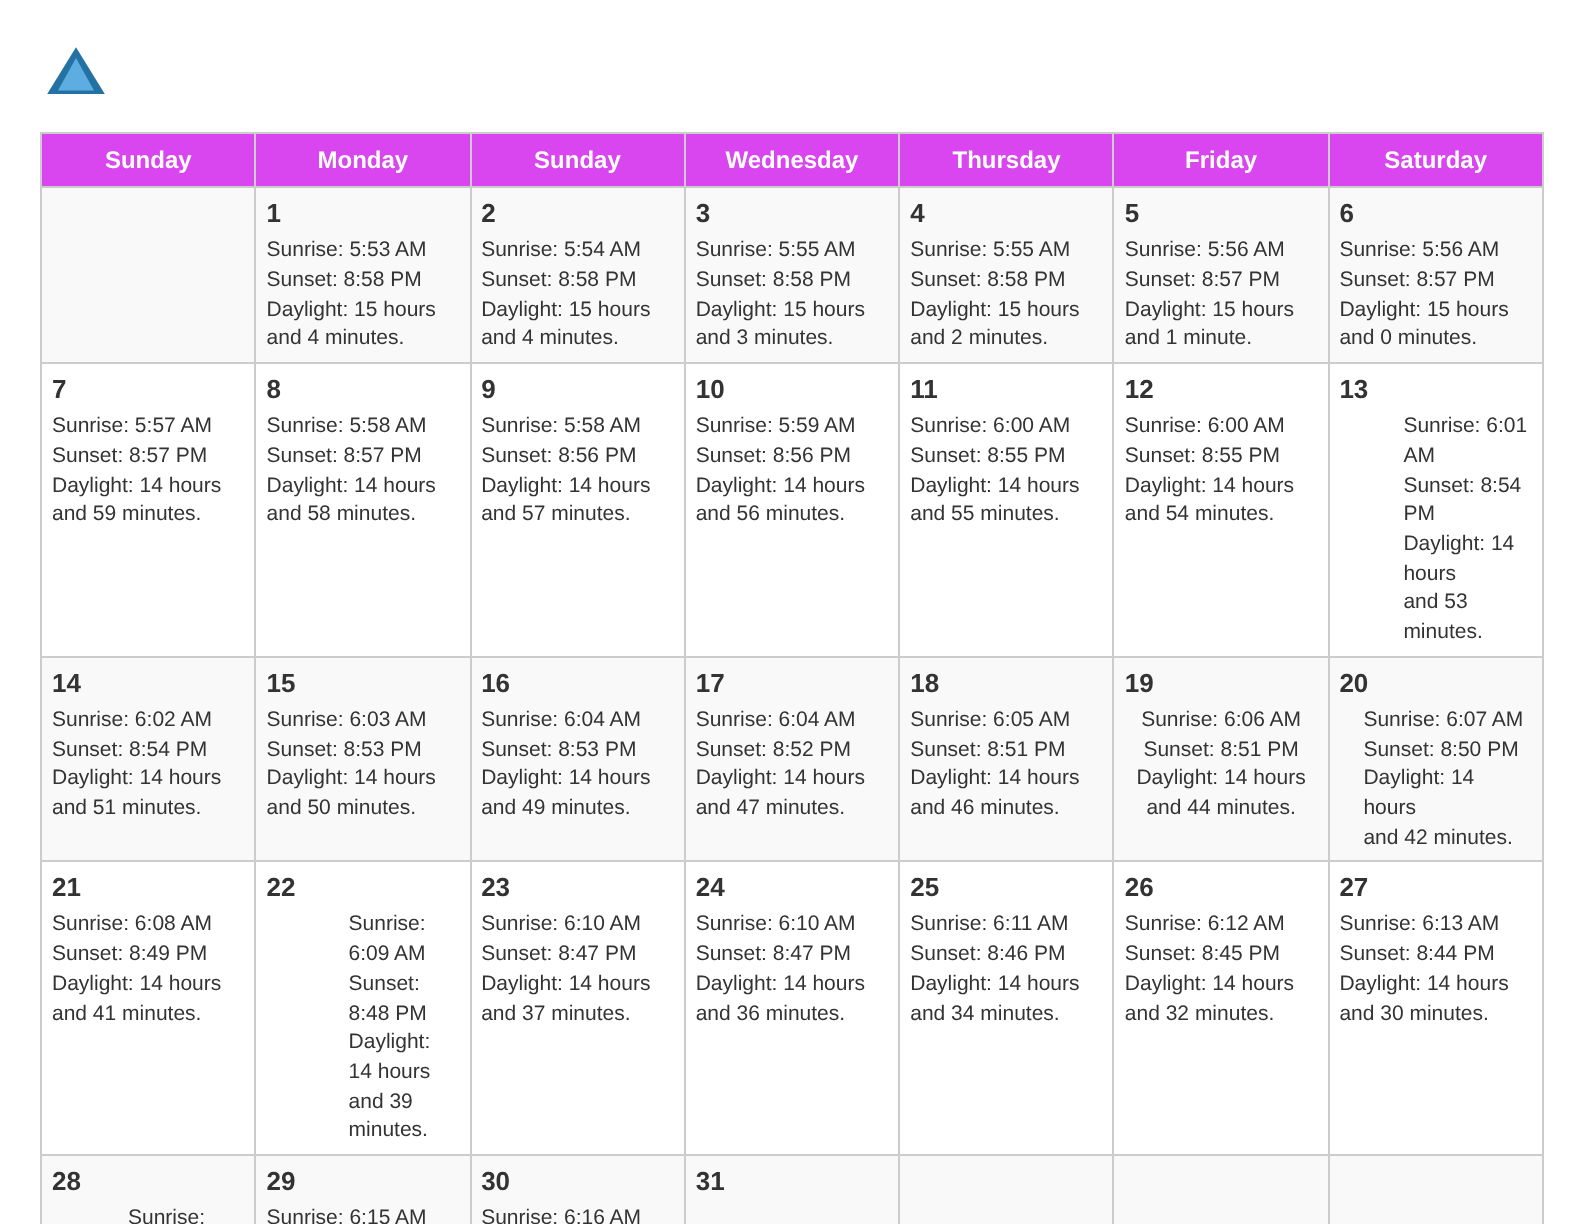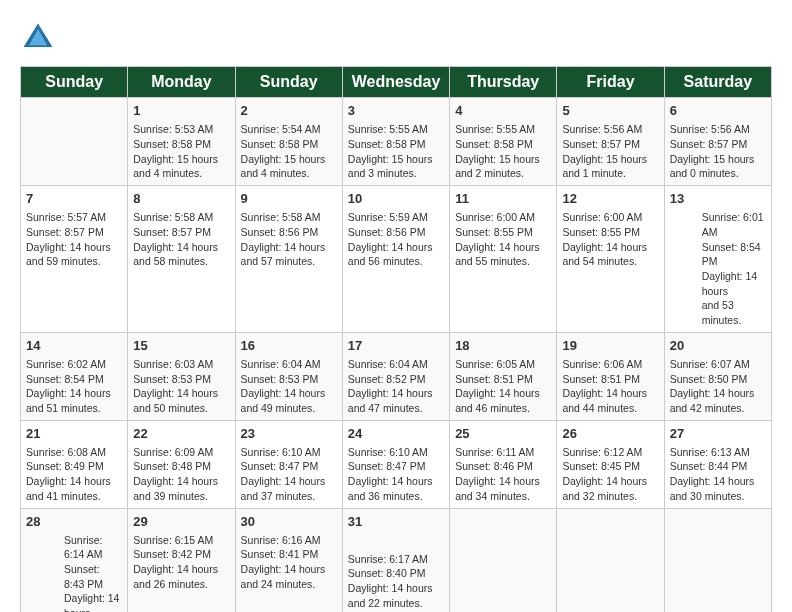--- a/index.html
+++ b/index.html
@@ -45,25 +45,25 @@
     .calendar-subtitle {
       font-size: 16px;
       color: #444;
     }
     table {
       width: 100%;
       border-collapse: collapse;
       font-size: 11px;
     }
     thead tr th {
-      background-color: #14532d;
+      background-color: #d946ef;
       color: #fff;
       text-align: center;
       padding: 6px 4px;
-      font-size: 16px;
+      font-size: 12px;
       font-weight: bold;
       border: 1px solid #ccc;
     }
     tbody tr td {
       border: 1px solid #ccc;
       vertical-align: top;
       padding: 4px 5px;
       width: 107px;
       min-height: 80px;
       color: #333;
@@ -249,44 +249,44 @@
         </td>
         <td>
           <span class="day-number">18</span>
           <div class="day-info" style="white-space: pre-line;">Sunrise: 6:05 AM
 Sunset: 8:51 PM
 Daylight: 14 hours
 and 46 minutes.</div>
         </td>
         <td>
           <span class="day-number">19</span>
-          <div class="day-info" style="white-space: pre-line;">Sunrise: 6:06 AM
+          <div class="day-info" style="white-space: pre-line; text-align: center;">Sunrise: 6:06 AM
 Sunset: 8:51 PM
 Daylight: 14 hours
 and 44 minutes.</div>
         </td>
         <td>
           <span class="day-number">20</span>
-          <div class="day-info" style="white-space: pre-line;">Sunrise: 6:07 AM
+          <div class="day-info" style="white-space: pre-line; margin-left: 12px;">Sunrise: 6:07 AM
 Sunset: 8:50 PM
 Daylight: 14 hours
 and 42 minutes.</div>
         </td>
       </tr>
       <tr>
         <td>
           <span class="day-number">21</span>
           <div class="day-info" style="white-space: pre-line;">Sunrise: 6:08 AM
 Sunset: 8:49 PM
 Daylight: 14 hours
 and 41 minutes.</div>
         </td>
         <td>
           <span class="day-number">22</span>
-          <div class="day-info" style="white-space: pre-line;">Sunrise: 6:09 AM
+          <div class="day-info" style="white-space: pre-line; margin-left: 41px;">Sunrise: 6:09 AM
 Sunset: 8:48 PM
 Daylight: 14 hours
 and 39 minutes.</div>
         </td>
         <td>
           <span class="day-number">23</span>
           <div class="day-info" style="white-space: pre-line;">Sunrise: 6:10 AM
 Sunset: 8:47 PM
 Daylight: 14 hours
 and 37 minutes.</div>

